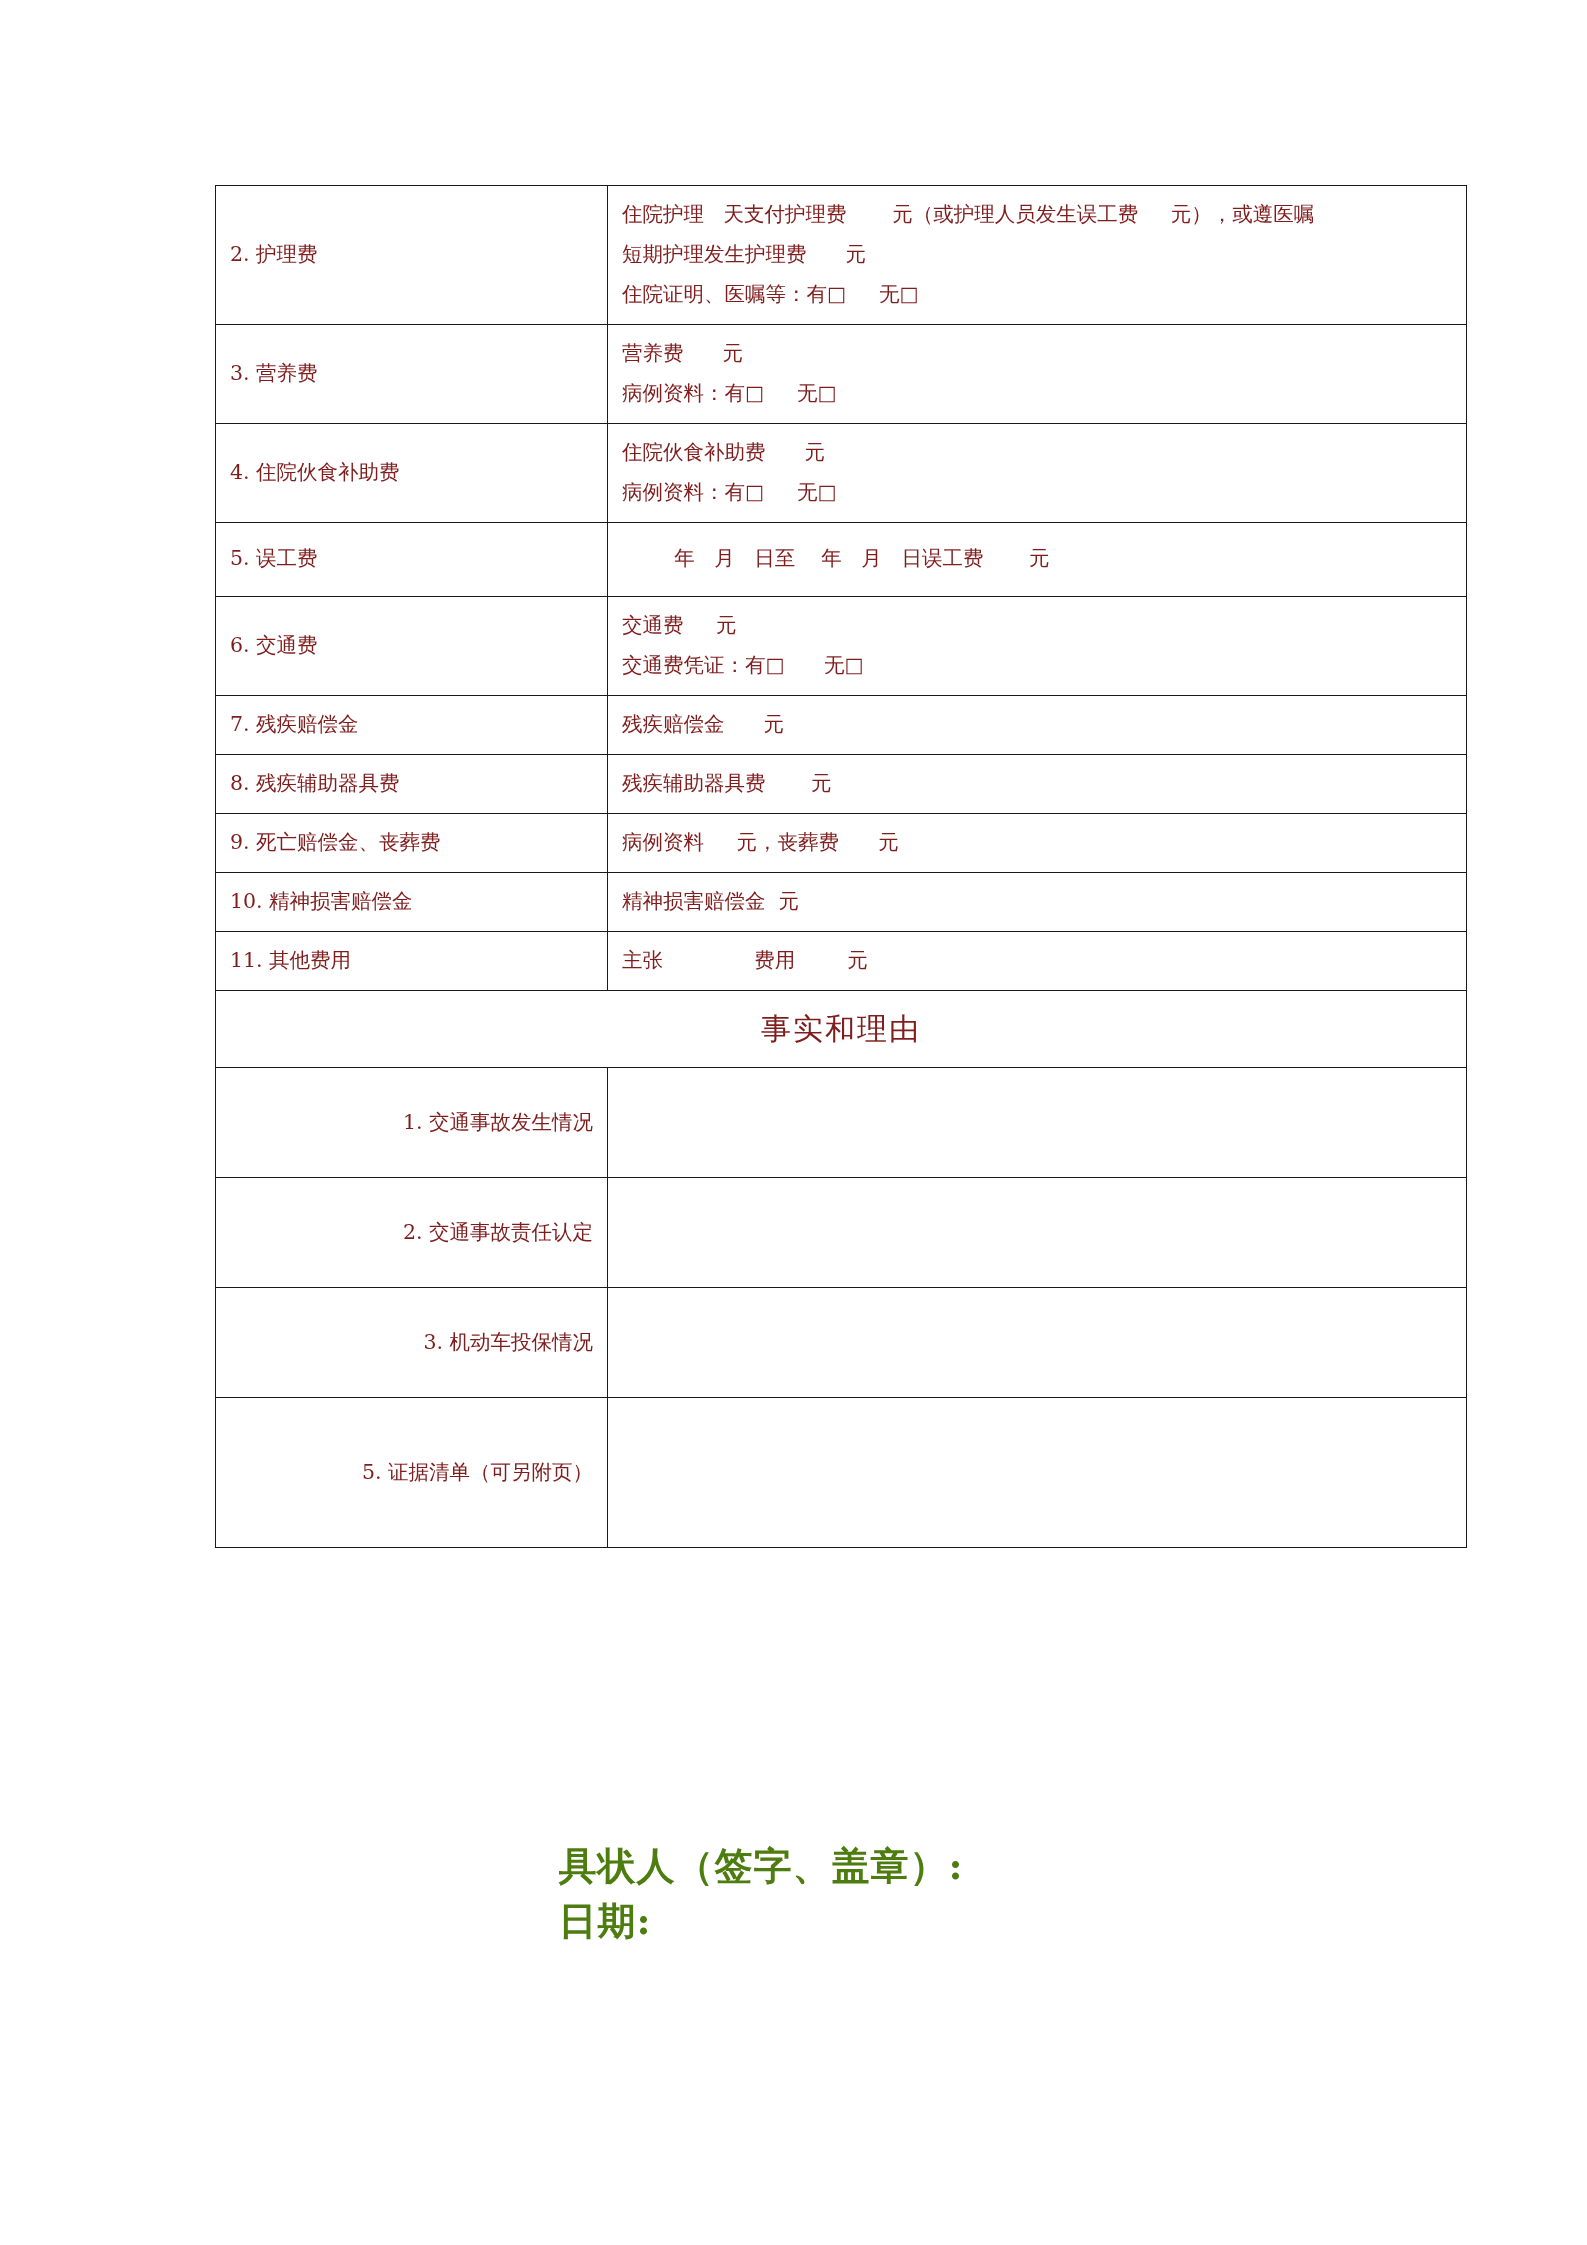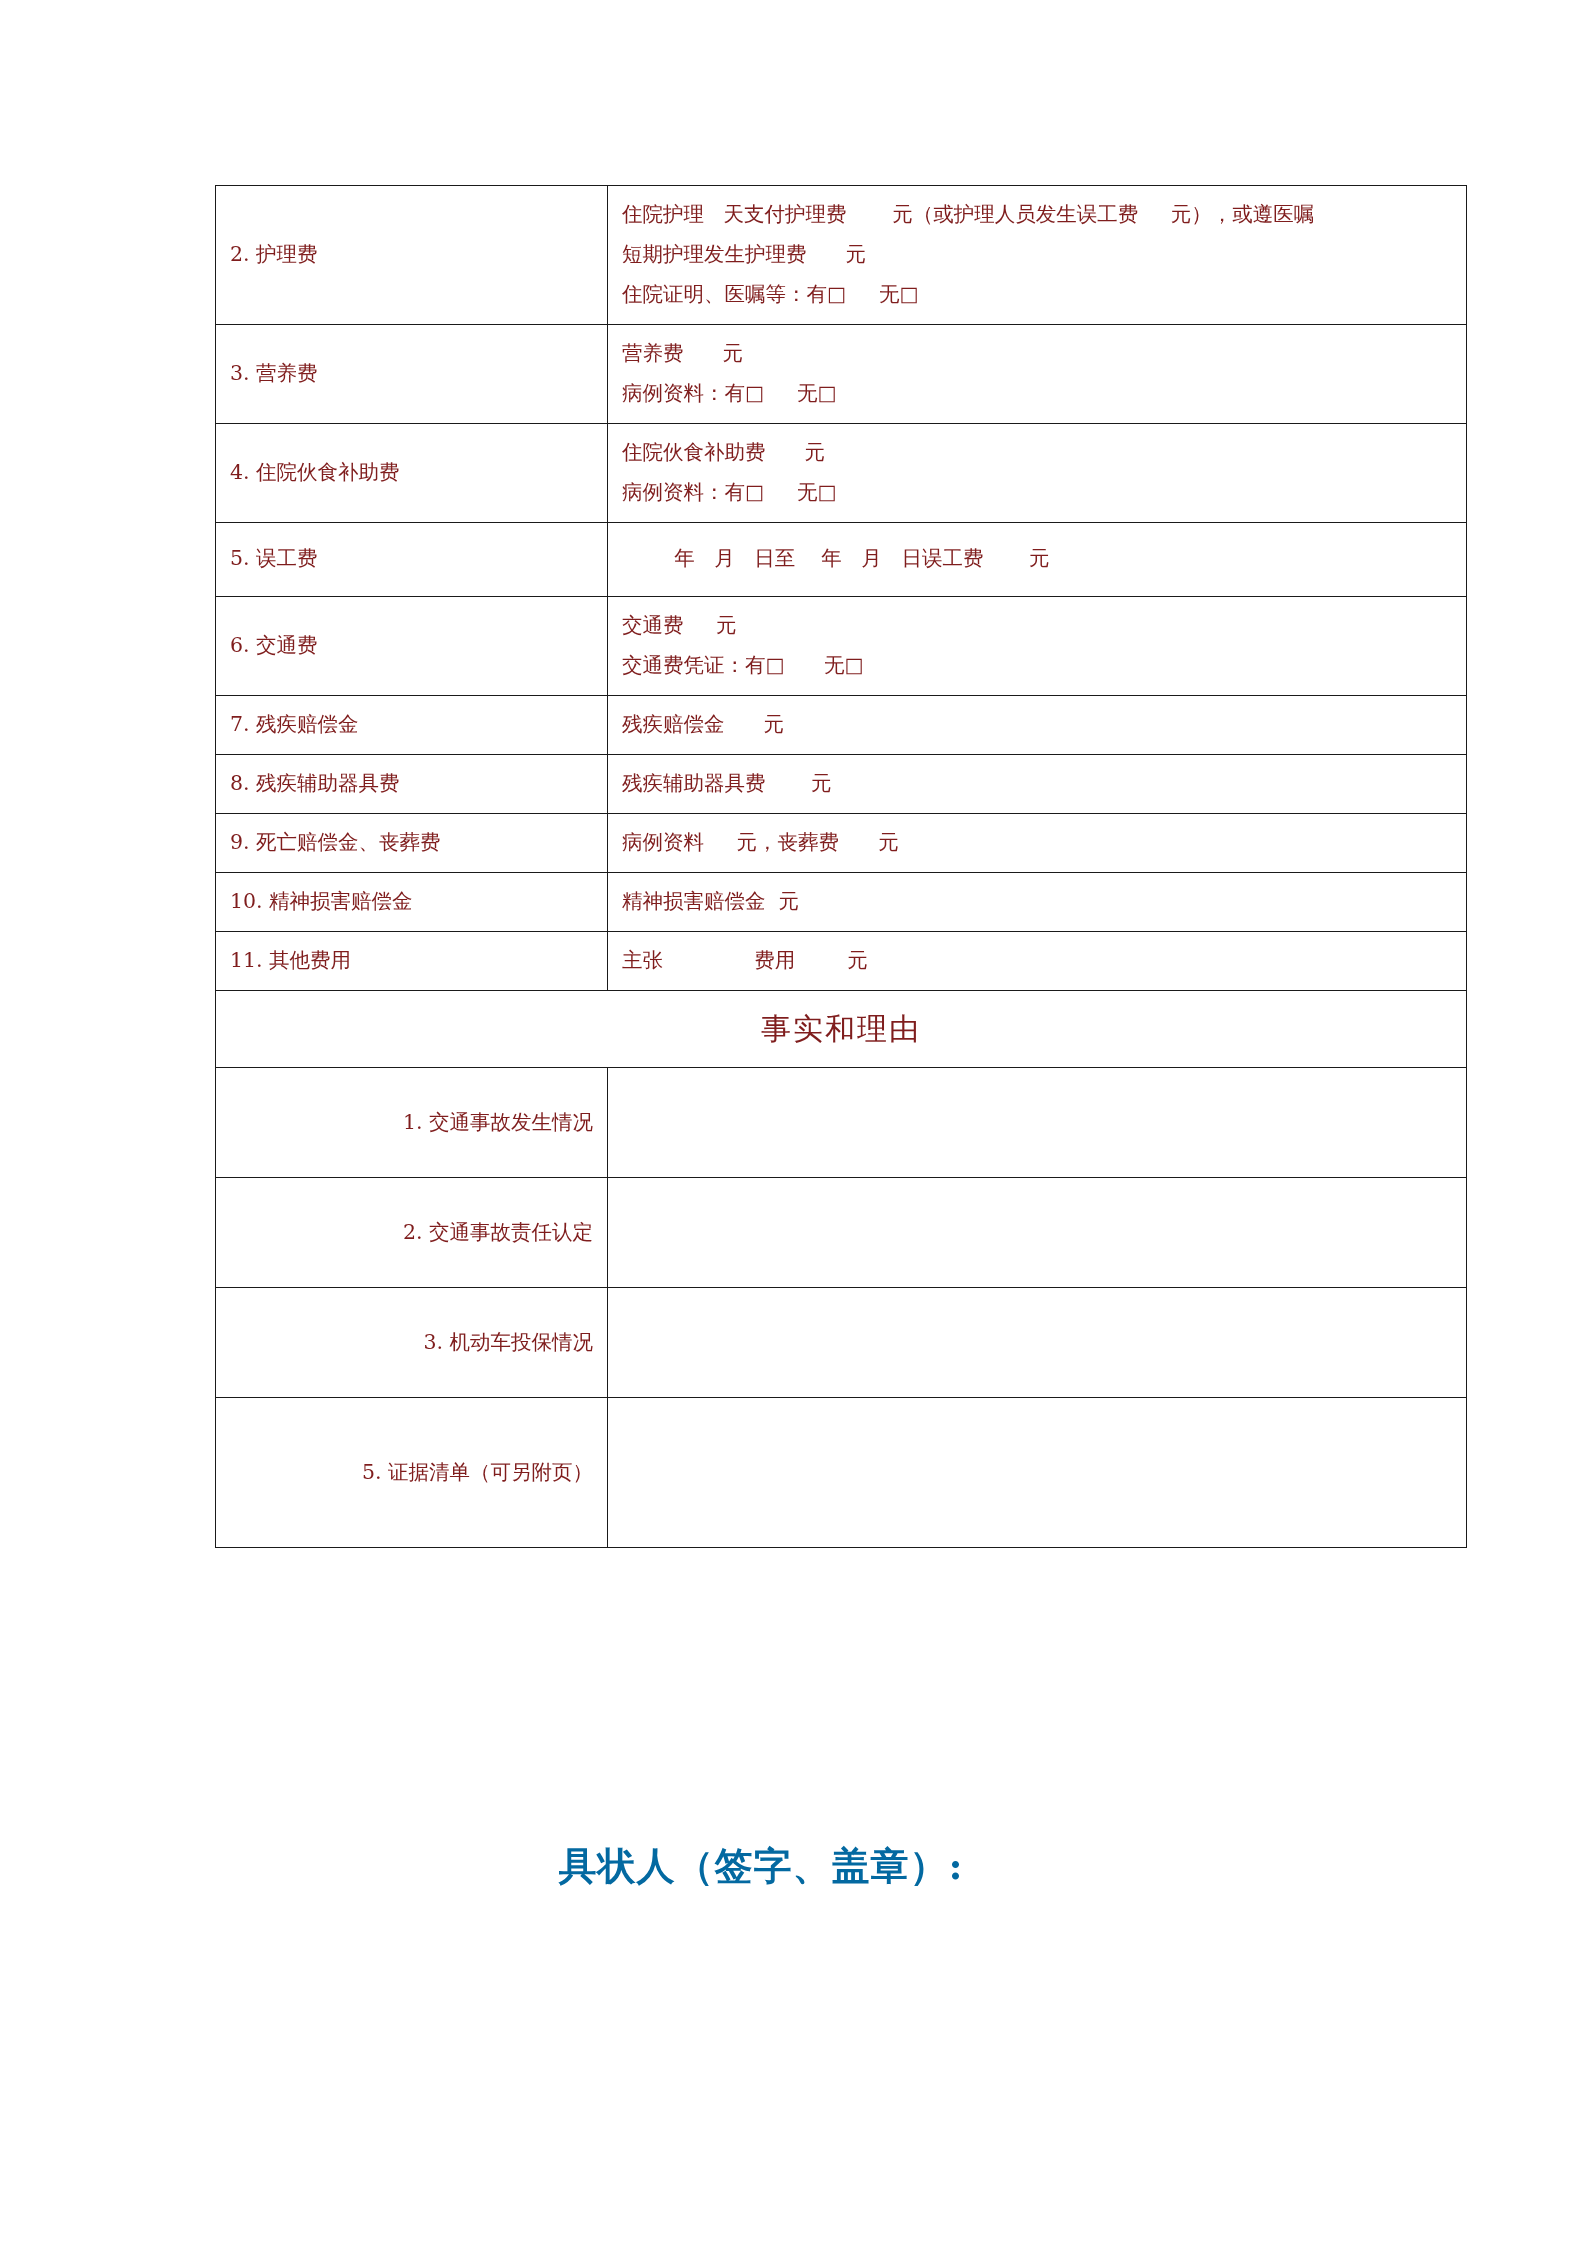--- a/index.html
+++ b/index.html
@@ -76,21 +76,21 @@
     top: 1838px;
     width: 1587px;
     text-align: center;
   }
   .sig-line {
     font-size: 38px;
     font-weight: 700;
     letter-spacing: 1px;
     line-height: 1.45;
     font-family: "DejaVu Serif", "Liberation Serif", serif;
-    color: #0369a1;
+    color: #4d7c0f;
     display: block;
   }
   .sig-indent {
     display: inline-block;
     text-align: left;
     min-width: 470px;
   }
 </style>
 </head>
 <body>
@@ -238,15 +238,18 @@
         </td>
       </tr>
 
     </tbody>
   </table>
 
   <div class="signature-block">
     <span class="sig-line">
       <span class="sig-indent">具状人（签字、盖章）:</span>
     </span>
+    <span class="sig-line">
+      <span class="sig-indent">日期:</span>
+    </span>
   </div>
 
 </div>
 
 </body></html>

